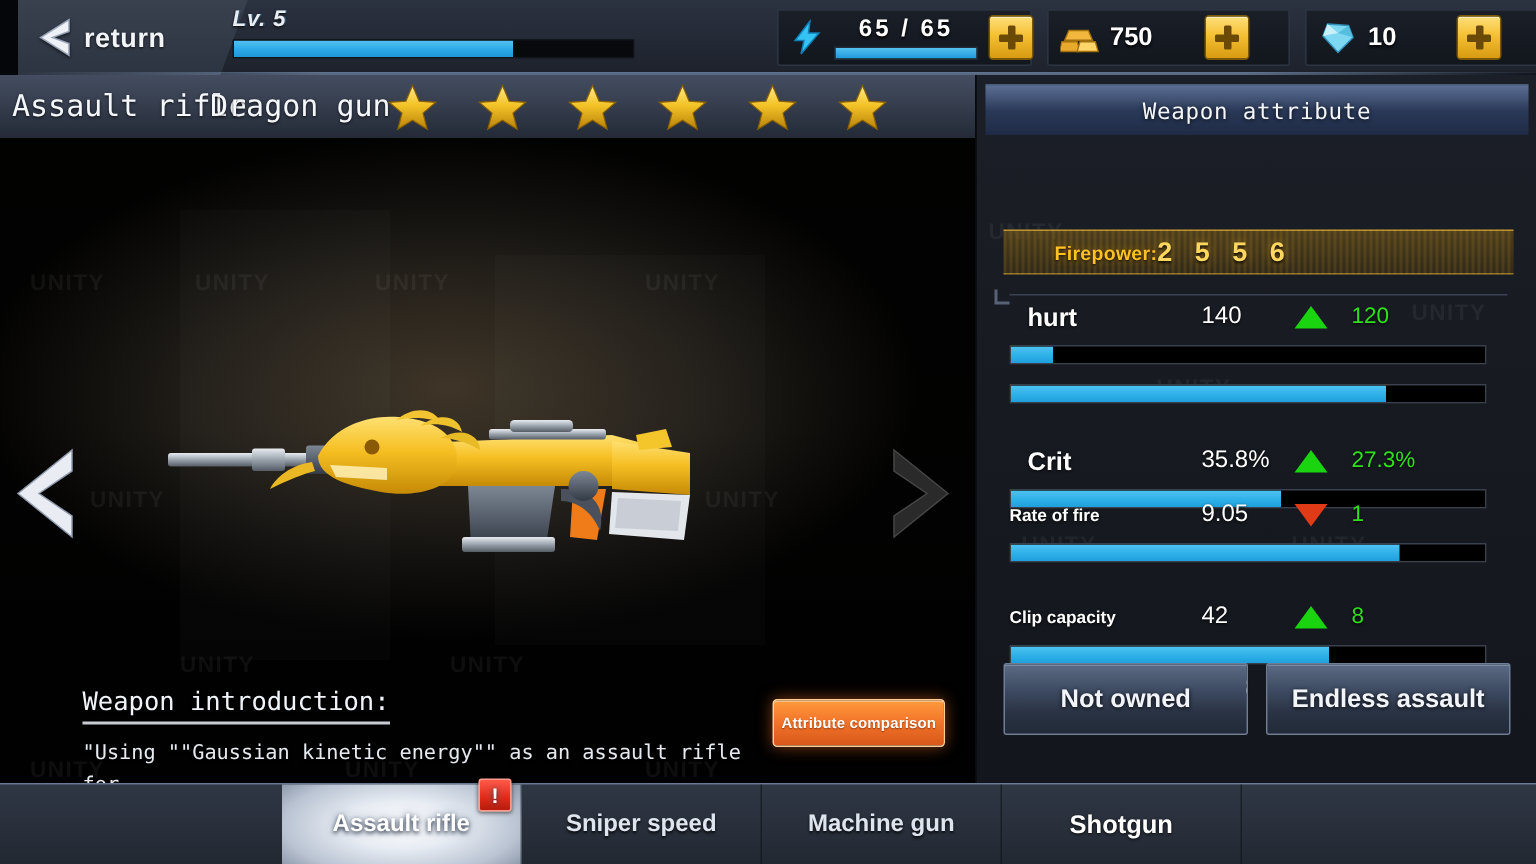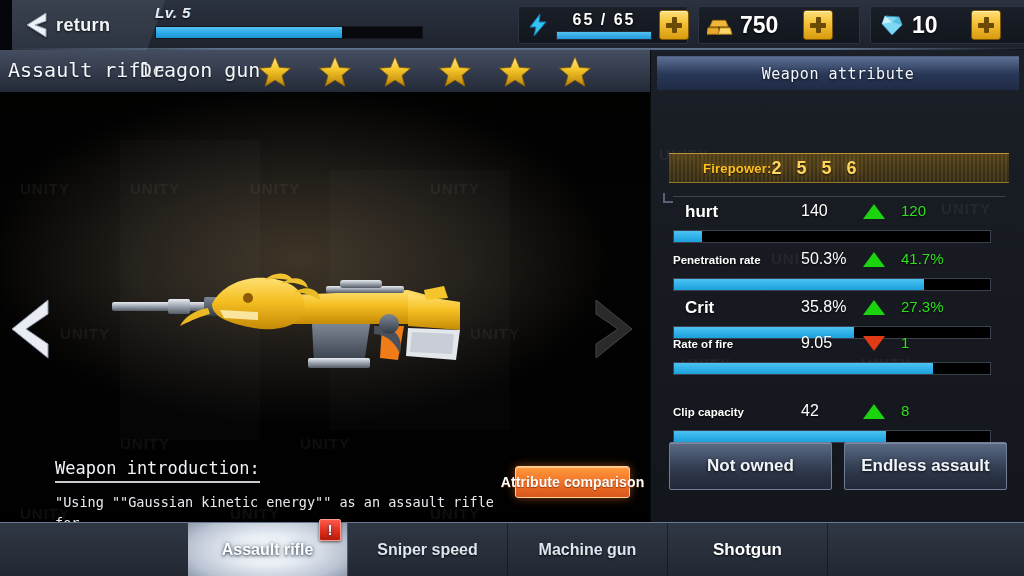--- a/index.html
+++ b/index.html
@@ -46,21 +46,21 @@
   .lvl-bar{
     position:absolute; left:15px; top:24px; width:268px; height:13px;
     background:#07090c; border:1px solid #11151c; border-radius:1px; overflow:hidden;
   }
   .lvl-fill{ height:100%; background:linear-gradient(180deg,#54c2f0 0%,#2ca9e8 55%,#1e96d6 100%); }
 
   .res-group{ position:absolute; top:6px; height:38px; display:flex; align-items:center;
     background:linear-gradient(180deg,#1a1f28 0%,#12161d 100%);
     border:1px solid #2c3441; border-radius:2px; padding:0 4px 0 8px; gap:7px; }
   .res-icon{ width:26px; height:26px; display:flex; align-items:center; justify-content:center; }
-  .res-val{ color:#fff; font-size:23px; font-weight:bold; text-shadow:0 1px 2px #000; white-space:nowrap;}
+  .res-val{ color:#fff; font-size:17px; font-weight:bold; text-shadow:0 1px 2px #000; white-space:nowrap;}
   .res-stack{ display:flex; flex-direction:column; align-items:center; justify-content:center; gap:2px; min-width:96px; }
   .res-stack .res-val{ font-size:16px; letter-spacing:2px; }
   .energy-bar{ width:96px; height:9px; background:#05070a; border:1px solid #222b36; overflow:hidden; }
   .energy-fill{ height:100%; background:linear-gradient(180deg,#54c2f0,#2098dc); }
   .plus-btn{
     width:30px; height:30px; border-radius:3px; cursor:pointer; flex:0 0 auto;
     background:linear-gradient(180deg,#ffe07a 0%,#f5c033 45%,#d79a10 100%);
     border:1px solid #7a5600; display:flex; align-items:center; justify-content:center;
     box-shadow:inset 0 1px 0 rgba(255,255,255,.55);
   }
@@ -112,21 +112,21 @@
     border-bottom:2px solid rgba(235,240,246,.85);
   }
   .intro-body{
     margin-top:9px; font-family:"DejaVu Sans Mono", monospace; font-size:13.5px;
     color:#e6eaef; line-height:1.55; text-shadow:0 1px 2px #000;
   }
 
   .cmp-btn{
     position:absolute; width:115px; height:32px; border-radius:3px; cursor:pointer;
     display:flex; align-items:center; justify-content:center;
-    font-size:14px; font-weight:bold; letter-spacing:.1px; white-space:nowrap;
+    font-size:10px; font-weight:bold; letter-spacing:.1px; white-space:nowrap;
   }
   .cmp-attr{
     left:515px; top:416px; color:#fff;
     background:linear-gradient(180deg,#ff9a3c 0%,#f2752a 48%,#d8561a 100%);
     border:1px solid #ffcf9a; box-shadow:0 0 10px rgba(255,120,40,.5), inset 0 1px 0 rgba(255,255,255,.4);
     text-shadow:0 1px 1px rgba(120,40,0,.8);
   }
 
   
   #rightpanel{
@@ -495,26 +495,20 @@
             <div class="stat-name big">hurt</div>
             <div class="stat-val">140</div>
             <div class="tri up"></div>
             <div class="stat-delta">120</div>
           </div>
           <div class="stat-bar">
             <div class="stat-fill" style="width: 9%;"></div>
           </div>
         </div>
         <div class="stat" style="top: 200px;">
-          <div class="stat-top">
-            <div class="stat-name small" style="top: 4px;">Penetration rate</div>
-            <div class="stat-val">50.3%</div>
-            <div class="tri up"></div>
-            <div class="stat-delta">41.7%</div>
-          </div>
           <div class="stat-bar">
             <div class="stat-fill" style="width: 79%;"></div>
           </div>
         </div>
         <div class="stat" style="top: 248px;">
           <div class="stat-top">
             <div class="stat-name big">Crit</div>
             <div class="stat-val">35.8%</div>
             <div class="tri up"></div>
             <div class="stat-delta">27.3%</div>

